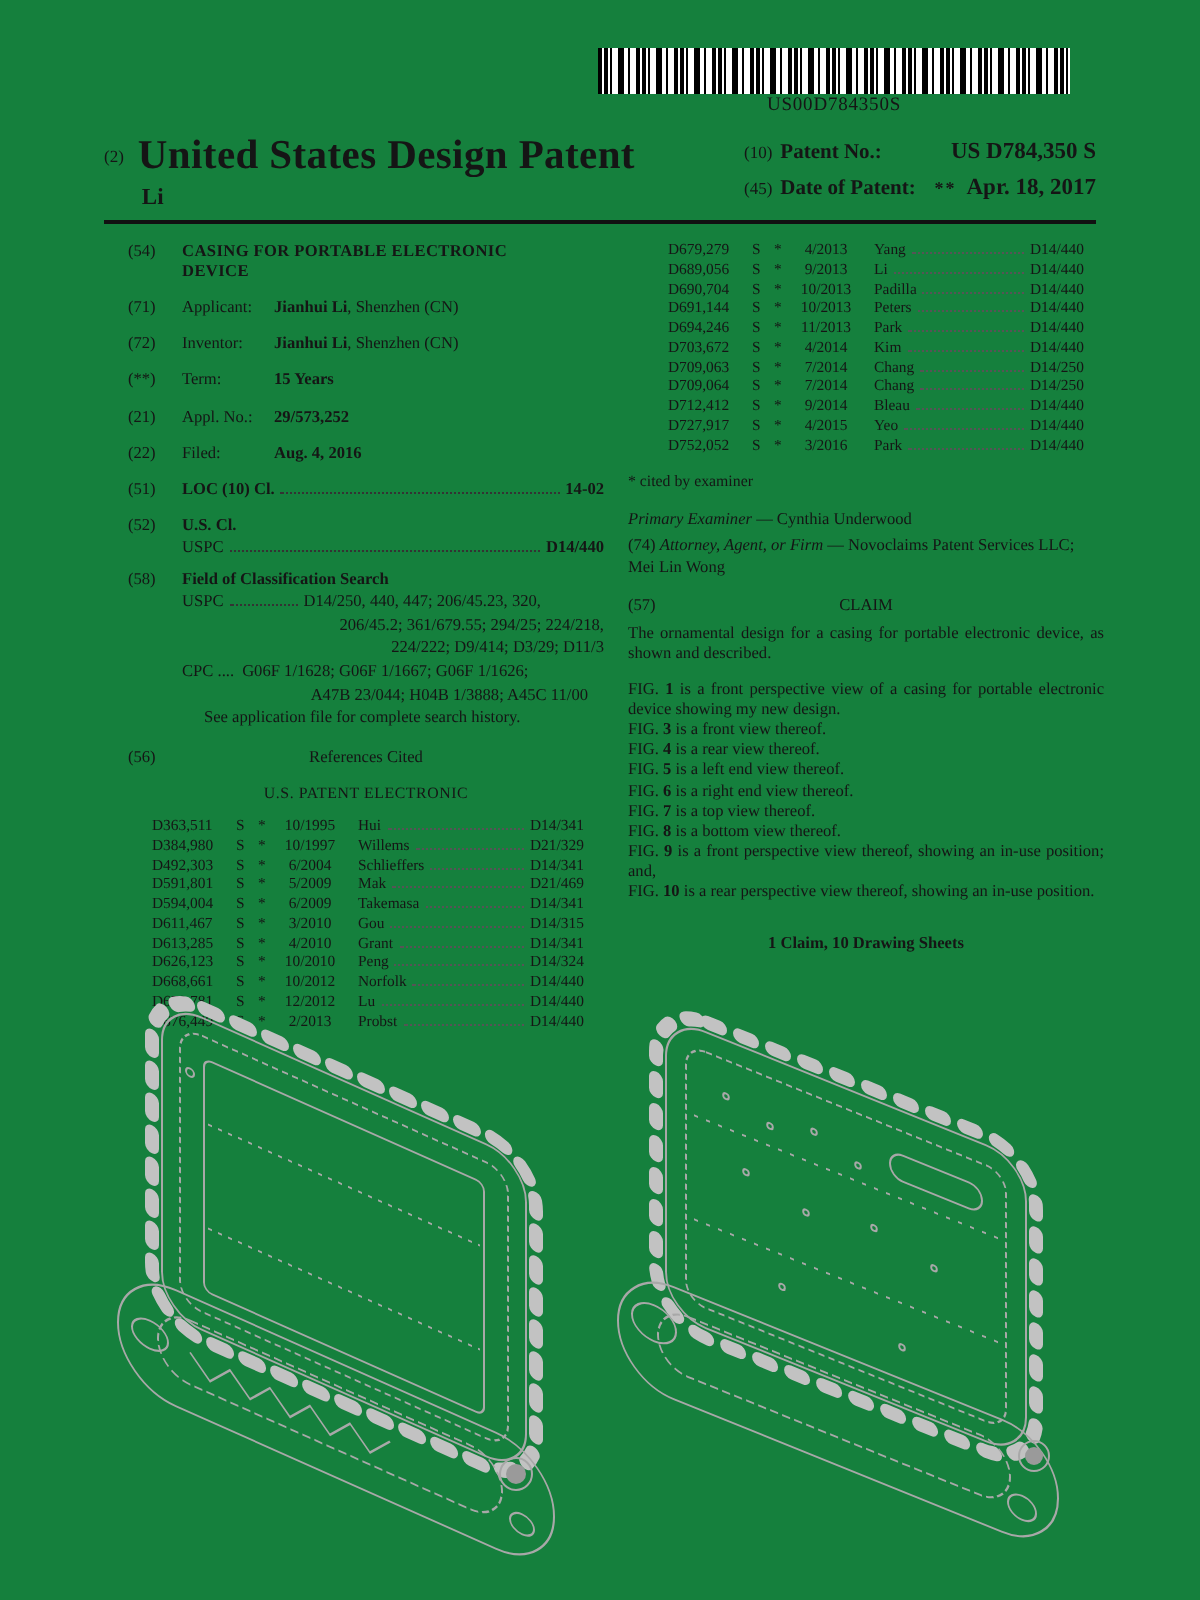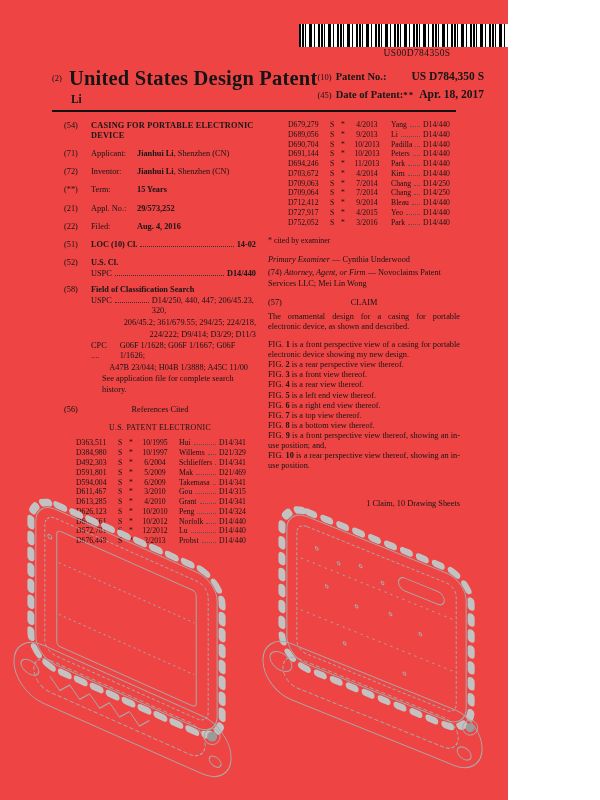--- a/index.html
+++ b/index.html
@@ -1,16 +1,16 @@
 <!DOCTYPE html>
 <html><head>
 <meta charset="utf-8">
 <style>
   html,body{margin:0;padding:0;background:#fff}
-  .page{position:relative;width:508px;height:800px;background:#ef4444;color:#151515;
+  .page{position:relative;width:600px;height:800px;background:#15803d;color:#151515;
         font-family:"Liberation Serif","DejaVu Serif",serif;font-size:8.3px;line-height:1.22;overflow:hidden}
 
   
   .barcode-wrap{position:absolute;top:24px;left:299px;width:236px;text-align:center}
   .barcode-bars{height:23px;background:repeating-linear-gradient(90deg,
      #000 0 2px,#fff 2px 3px,#000 3px 5px,#fff 5px 6px,#000 6px 7px,#fff 7px 10px,
      #000 10px 13px,#fff 13px 15px,#000 15px 16px,#fff 16px 19px)}
   .barcode-text{font-size:9.5px;margin-top:1px;letter-spacing:.4px}
 
   
@@ -55,21 +55,21 @@
   .r-kind{flex:0 0 11px}
   .r-star{flex:0 0 9px}
   .r-date{flex:0 0 34px;text-align:center;margin-right:7px}
   .r-dots{flex:1;border-bottom:1px dotted #555;margin:0 3px 2px 3px}
   .r-cls{flex:0 0 37px}
   .cited-note{font-size:7.9px;margin:9px 0 10px 0}
   .exam{margin:0 0 3px 0}
   .attny{margin:0 0 9px 0}
   .claim-text{text-align:justify;margin:0 0 8px 0}
   .figline{margin:0;text-align:justify}
-  .claims-note{text-align:right;font-weight:normal;margin-top:28px}
+  .claims-note{text-align:center;font-weight:bold;margin-top:16px}
   i{font-style:italic}
 
   
   .figs{position:absolute;top:494px;left:0;right:0;display:flex;justify-content:center;gap:2px}
   .figs svg{display:block}
 </style>
 </head>
 <body>
 
 <div class="page">
@@ -403,21 +403,20 @@
       <div class="sec-head" style="margin-bottom:4px">
         <span class="fcode">(57)</span>
         <span class="sec-title">CLAIM</span>
         <span class="sec-spacer"></span>
       </div>
       <p class="claim-text">The ornamental design for a casing for portable electronic device, as shown and described.</p>
       <div>
 
           <p class="figline"><span>FIG.</span> <b>1</b> <span>is a front perspective view of a casing for portable electronic device showing my new design.</span></p>
 
-          <p class="figline"><span>FIG.</span> <b>2</b> <span>is a rear perspective view thereof.</span></p>
 
           <p class="figline"><span>FIG.</span> <b>3</b> <span>is a front view thereof.</span></p>
 
           <p class="figline"><span>FIG.</span> <b>4</b> <span>is a rear view thereof.</span></p>
 
           <p class="figline"><span>FIG.</span> <b>5</b> <span>is a left end view thereof.</span></p>
 
           <p class="figline"><span>FIG.</span> <b>6</b> <span>is a right end view thereof.</span></p>
 
           <p class="figline"><span>FIG.</span> <b>7</b> <span>is a top view thereof.</span></p>

